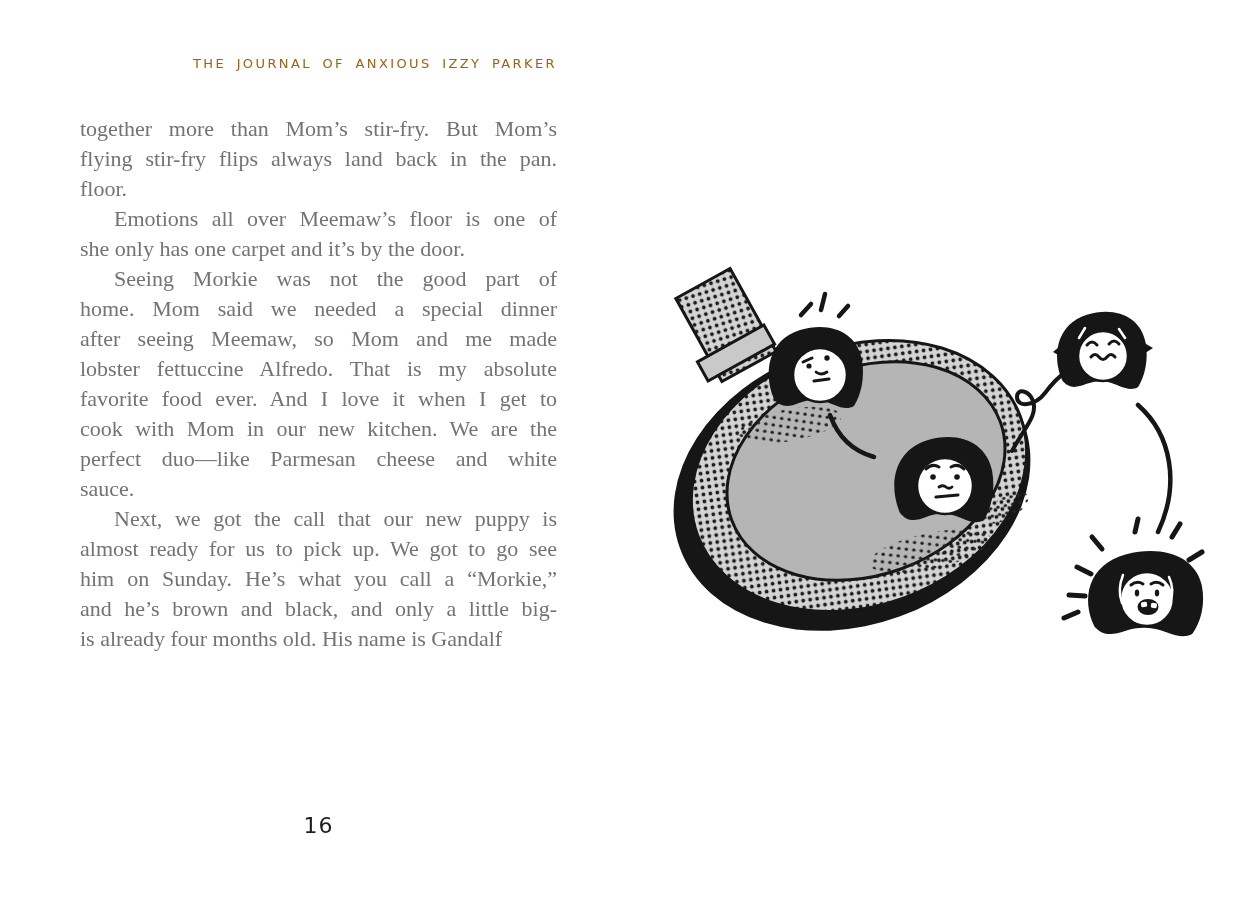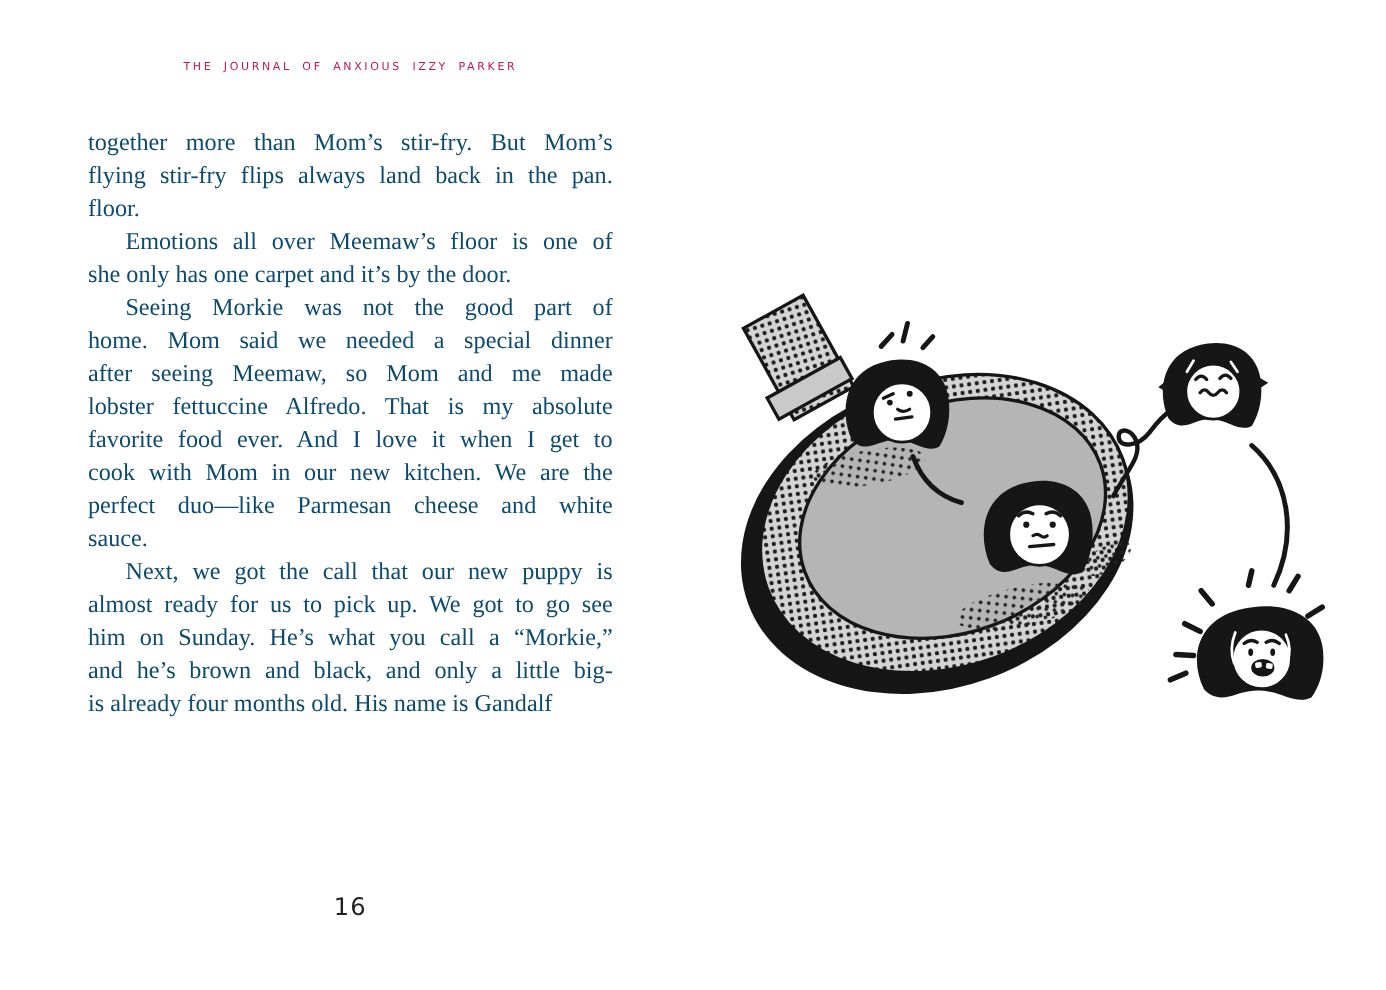--- a/index.html
+++ b/index.html
@@ -5,30 +5,30 @@
   html,body{margin:0;padding:0;}
   body{
     width:1260px;height:900px;background:#ffffff;
     font-family:"Liberation Serif", serif;
     -webkit-font-smoothing:antialiased;
   }
   .page{position:relative;width:1260px;height:900px;background:#fff;overflow:hidden;}
 
   .running-header{
     position:absolute;left:80px;top:56px;width:477px;
-    text-align:center;
+    text-align:right;
     font-family:"DejaVu Sans", sans-serif;
-    font-size:10px;font-weight:500;
+    font-size:13px;font-weight:500;
     letter-spacing:2.4px;word-spacing:4px;
-    color:#be185d;
+    color:#a16207;
   }
 
   .text-block{
     position:absolute;left:80px;top:114px;width:477px;
-    font-size:22px;line-height:30px;color:#0c4a6e;
+    font-size:22px;line-height:30px;color:#737373;
   }
   .paragraph{margin:0;padding:0;}
   .line{
     height:30px;overflow:hidden;
     text-align:justify;text-align-last:justify;
   }
   .line.last{text-align-last:left;}
   .line.indent{text-indent:34px;}
 
   .page-number{

